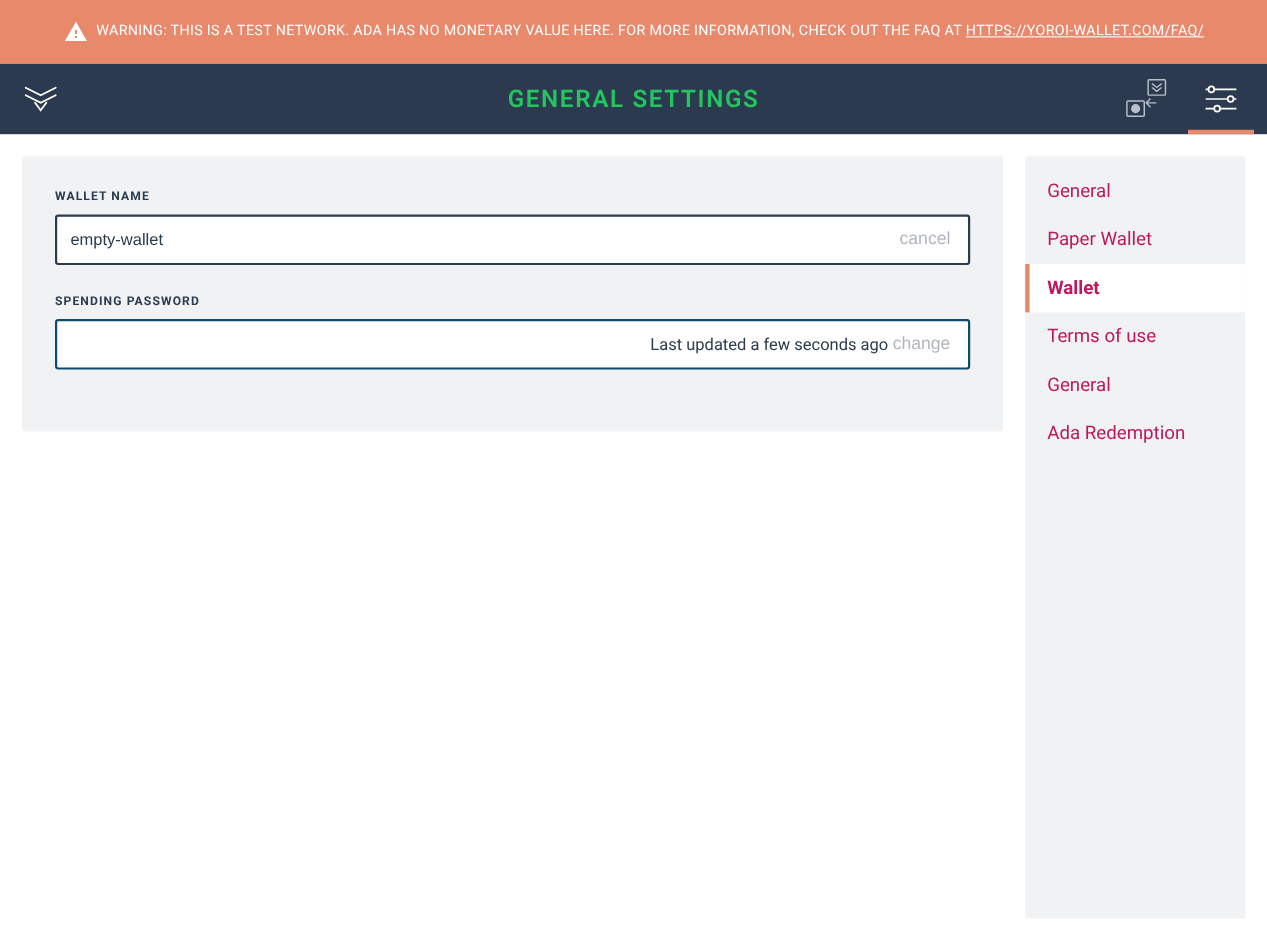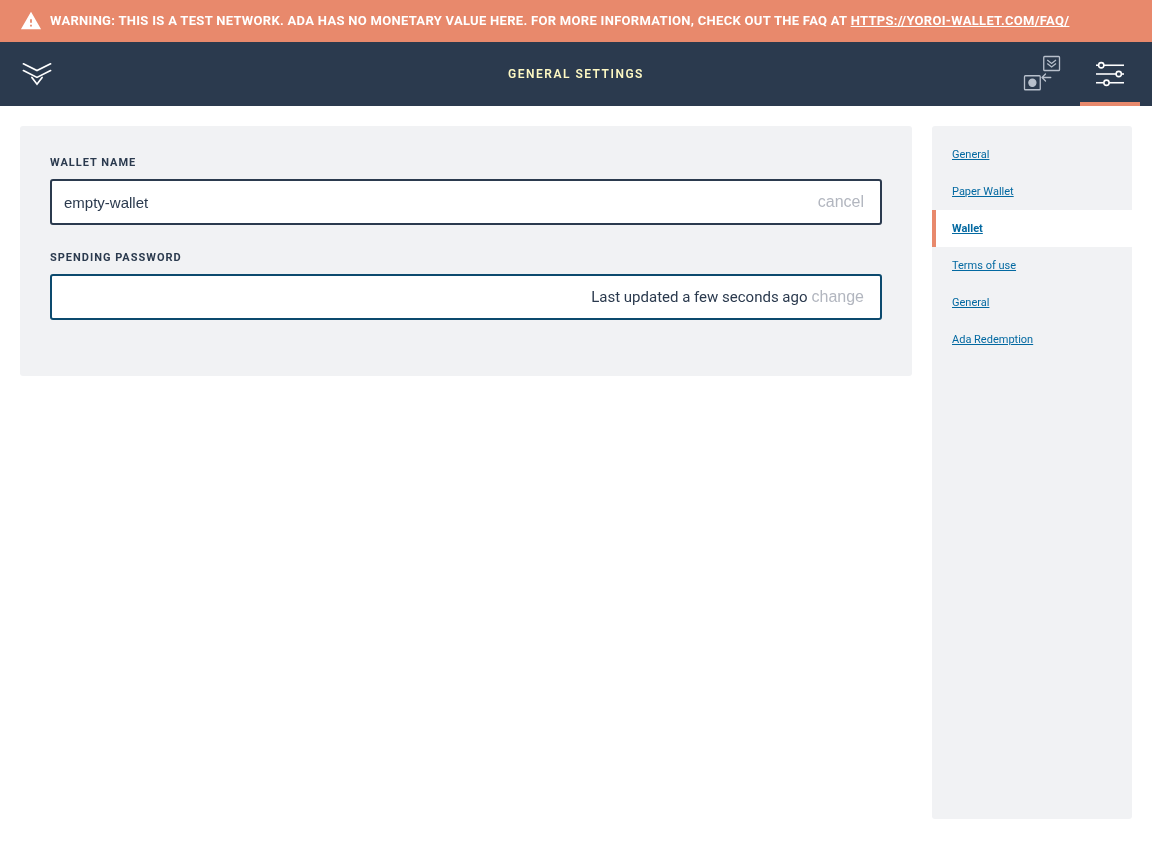--- a/index.html
+++ b/index.html
@@ -13,28 +13,28 @@
       width: 1152px;
       height: 847px;
       overflow: hidden;
     }
     .warning-banner {
       background: #e8896c;
       color: #ffffff;
       padding: 8px 20px;
       text-align: center;
       font-size: 13px;
-      font-weight: 700;
+      font-weight: 400;
       letter-spacing: 0.3px;
       line-height: 1.5;
       display: flex;
       align-items: center;
-      justify-content: flex-start;
+      justify-content: center;
       gap: 8px;
-      height: 42px;
+      height: 58px;
     }
     .warning-icon-svg {
       width: 22px;
       height: 22px;
       fill: #ffffff;
       flex-shrink: 0;
     }
     .warning-text {
       max-width: 1050px;
     }
@@ -56,22 +56,22 @@
       height: 34px;
       display: flex;
       align-items: center;
       justify-content: center;
     }
     .logo svg {
       width: 34px;
       height: 34px;
     }
     .header-title {
-      color: #fef9c3;
-      font-size: 12px;
+      color: #22c55e;
+      font-size: 22px;
       font-weight: 600;
       letter-spacing: 1.5px;
       position: absolute;
       left: 50%;
       transform: translateX(-50%);
     }
     .header-icons {
       display: flex;
       align-items: center;
       gap: 24px;
@@ -160,25 +160,24 @@
     }
     .sidebar {
       width: 200px;
       background: #f1f2f4;
       border-radius: 3px;
       margin: 20px 20px 20px 0;
       padding: 10px 0;
     }
     .sidebar-item {
       padding: 12px 20px;
-      font-size: 11px;
-      color: #0369a1;
+      font-size: 17px;
+      color: #be185d;
       cursor: pointer;
       position: relative;
-      text-decoration: underline;
     }
     .sidebar-item.active {
       background: #ffffff;
       font-weight: 700;
     }
     .sidebar-item.active::before {
       content: "";
       position: absolute;
       left: 0;
       top: 0;

